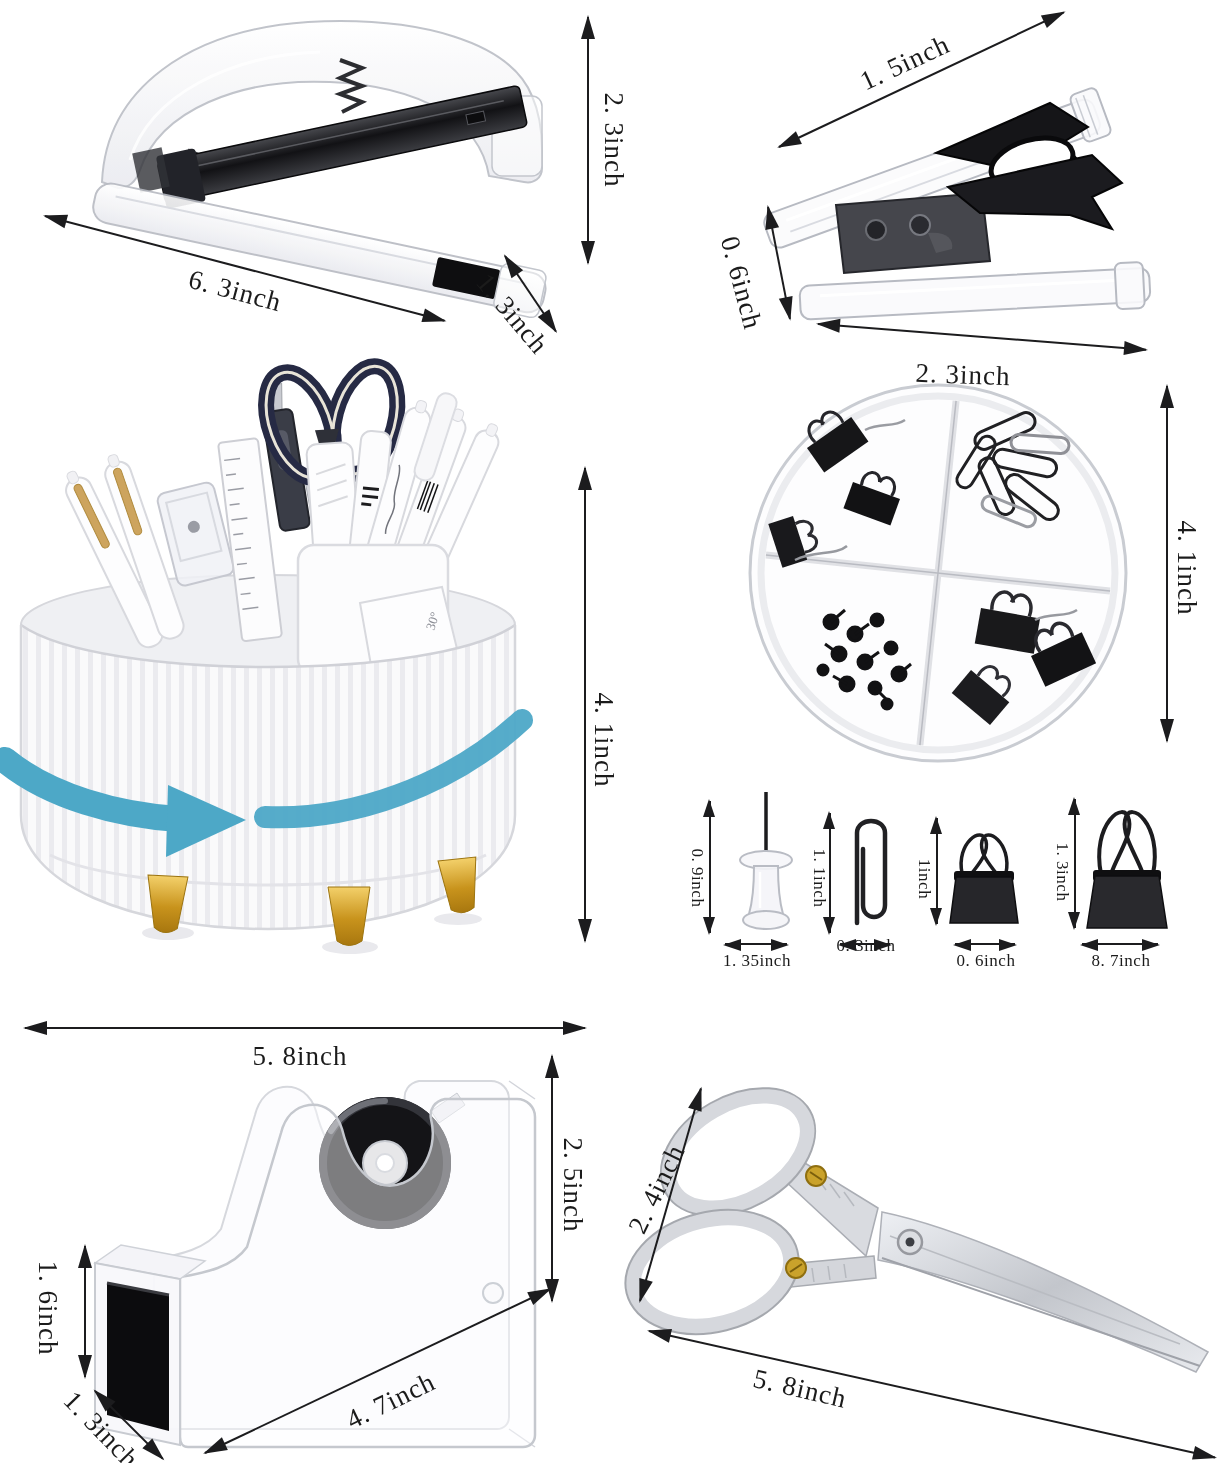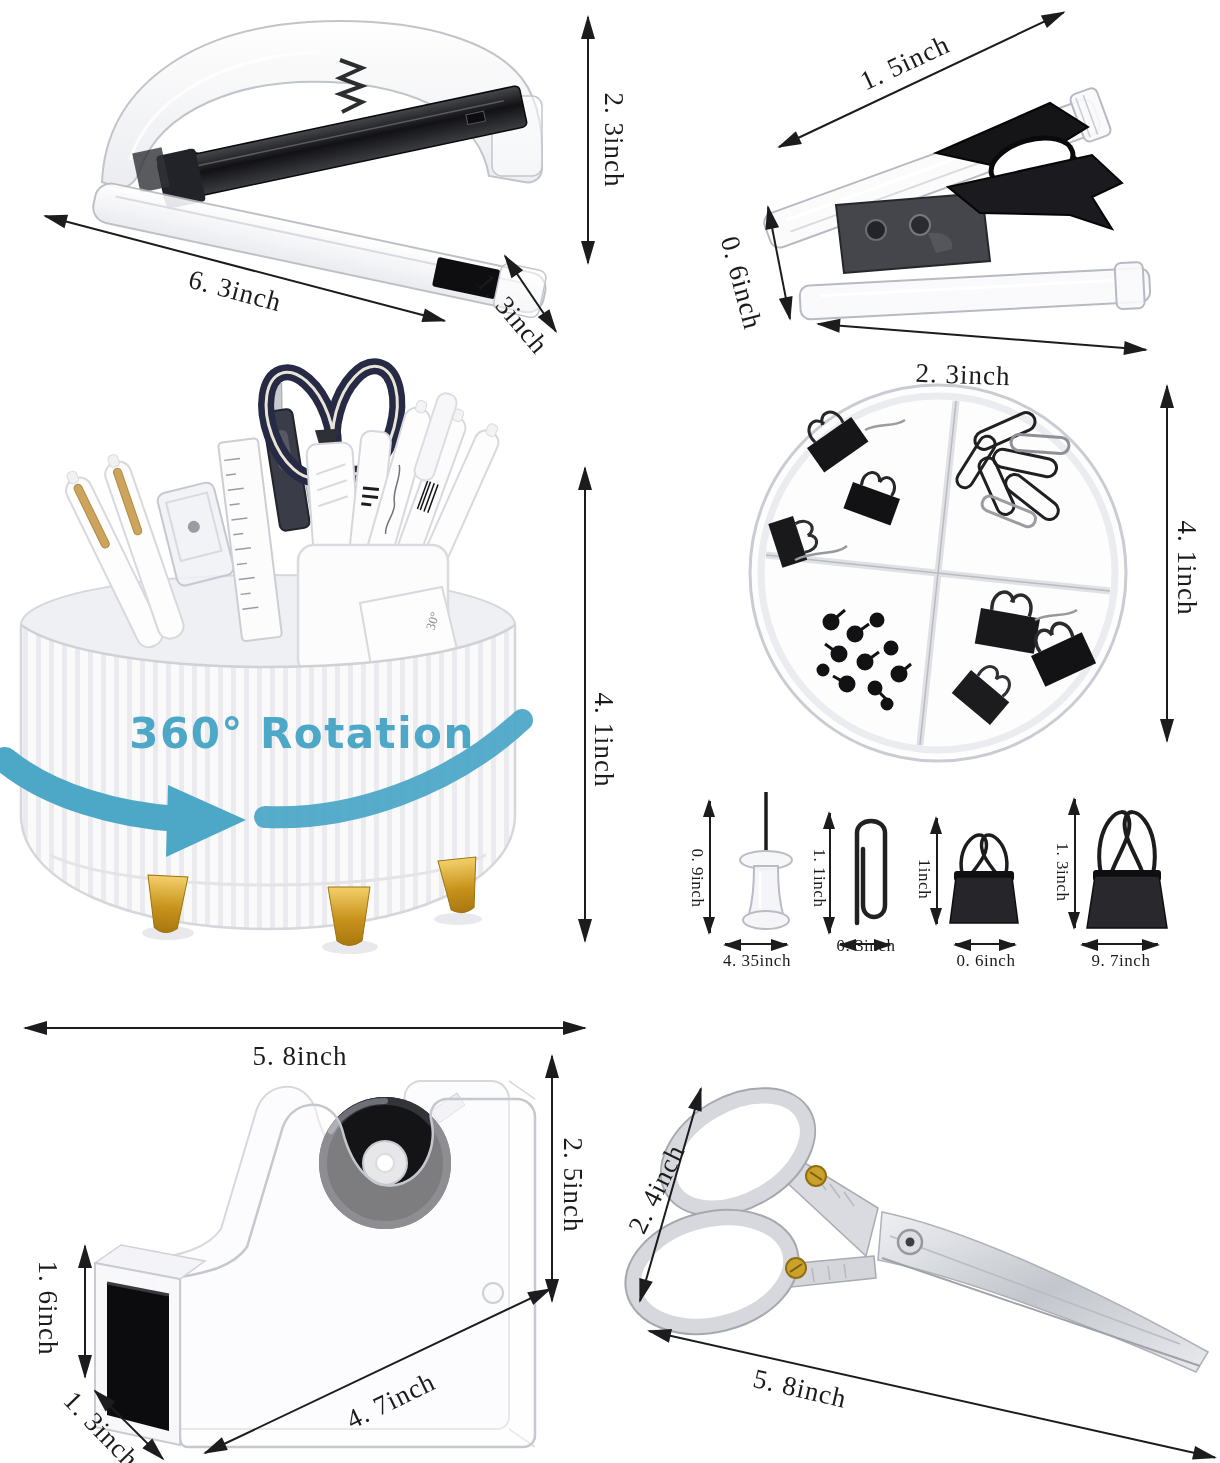--- a/index.html
+++ b/index.html
@@ -245,21 +245,20 @@
           </g>
         <g transform="translate(318,552)">
             <path d="M0,0 L42,0 L34,54 Q21,63 9,54 Z" fill="url(#phGold)" stroke="#9c7410" stroke-width="1"></path>
           </g>
         <g transform="translate(428,526) rotate(-6)">
             <path d="M0,0 L38,0 L31,50 Q19,58 8,50 Z" fill="url(#phGold)" stroke="#9c7410" stroke-width="1"></path>
           </g>
       </g>
     </svg>
   </div>
-  <div class="rot-text" style="left:302px;top:733px">360°  Rotation</div>
 
   <div class="dim" style="left:585px;top:467px;width:473px;transform:rotate(90deg)"></div>
   <div class="dim-label" style="left:603px;top:740px;--r:90deg">4. 1inch</div>
   <div class="dim" style="left:25px;top:1027px;width:560px;transform:rotate(0deg)"></div>
   <div class="dim-label" style="left:300px;top:1056px">5. 8inch</div>
 
   <div class="fig" style="left:735px;top:370px;width:410px;height:410px">
     <svg width="410" height="410" viewBox="0 0 410 410">
       <circle cx="203" cy="203" r="188" fill="#fdfdfe" stroke="#c9ccd2" stroke-width="3"></circle>
       <circle cx="203" cy="203" r="177" fill="none" stroke="#ebecef" stroke-width="7"></circle>
@@ -346,21 +345,21 @@
       <line x1="36" y1="4" x2="36" y2="68" stroke="#1c1c1e" stroke-width="3.5"></line>
       <ellipse cx="36" cy="72" rx="26" ry="9" fill="#f7f7fa" stroke="#b9bcc4" stroke-width="2"></ellipse>
       <path d="M24,78 C24,100 23,112 19,126 L53,126 C49,112 48,100 48,78 Z" fill="rgba(244,244,248,0.9)" stroke="#b9bcc4" stroke-width="2"></path>
       <ellipse cx="36" cy="132" rx="23" ry="9" fill="#f5f5f8" stroke="#b9bcc4" stroke-width="2"></ellipse>
       <line x1="30" y1="84" x2="30" y2="120" stroke="#ffffff" stroke-width="2.5"></line>
     </svg>
   </div>
   <div class="dim sm" style="left:710px;top:800px;width:132px;transform:rotate(90deg)"></div>
   <div class="dim-label sm" style="left:697px;top:878px;--r:90deg">0. 9inch</div>
   <div class="dim sm" style="left:725px;top:943px;width:62px"></div>
-  <div class="dim-label sm" style="left:757px;top:961px">4. 35inch</div>
+  <div class="dim-label sm" style="left:757px;top:961px">1. 35inch</div>
 
   <div class="fig" style="left:845px;top:805px;width:50px;height:132px">
     <svg width="50" height="132" viewBox="0 0 50 132">
       <path d="M12,118 L12,28 C12,12 40,12 40,28 L40,100 C40,116 18,116 18,100 L18,44" fill="none" stroke="#212124" stroke-width="4.5" stroke-linecap="round"></path>
     </svg>
   </div>
   <div class="dim sm" style="left:830px;top:812px;width:120px;transform:rotate(90deg)"></div>
   <div class="dim-label sm" style="left:819px;top:878px;--r:90deg">1. 1inch</div>
   <div class="dim sm" style="left:840px;top:943px;width:50px"></div>
   <div class="dim-label sm" style="left:866px;top:946px">0. 3inch</div>
@@ -382,21 +381,21 @@
     <svg width="84" height="142" viewBox="0 0 84 142">
       <path d="M16,84 C6,34 40,8 44,30 C47,46 32,66 26,84" fill="none" stroke="#1c1c1f" stroke-width="4"></path>
       <path d="M68,84 C78,34 44,8 40,30 C37,46 52,66 58,84" fill="none" stroke="#1c1c1f" stroke-width="4"></path>
       <rect x="8" y="80" width="68" height="11" rx="3" fill="#0f0f11"></rect>
       <polygon points="10,86 74,86 82,138 2,138" fill="#29292d" stroke="#0e0e10" stroke-width="1.5"></polygon>
     </svg>
   </div>
   <div class="dim sm" style="left:1075px;top:798px;width:129px;transform:rotate(90deg)"></div>
   <div class="dim-label sm" style="left:1062px;top:872px;--r:90deg">1. 3inch</div>
   <div class="dim sm" style="left:1082px;top:943px;width:76px"></div>
-  <div class="dim-label sm" style="left:1121px;top:961px">9. 7inch</div>
+  <div class="dim-label sm" style="left:1121px;top:961px">8. 7inch</div>
 
   <div class="fig" style="left:85px;top:1035px;width:490px;height:425px">
     <svg width="490" height="425" viewBox="0 0 490 425">
 
       <path d="M95,242 C120,238 148,232 162,212 L196,98 C200,82 210,72 224,70 C240,68 252,78 257,94
                C268,138 292,158 318,148 C342,138 352,108 346,84 C344,74 350,66 360,64 L432,64
                C442,64 450,72 450,82 L450,400 C450,407 445,412 438,412 L103,412 C98,412 95,408 95,402 Z" transform="translate(-26,-18)" fill="#fcfcfe" stroke="#d2d4da" stroke-width="2" opacity="0.9"></path>
       <line x1="95" y1="242" x2="69" y2="224" stroke="#d2d4da" stroke-width="1.5"></line>
       <line x1="450" y1="64" x2="424" y2="46" stroke="#d2d4da" stroke-width="1.5"></line>
       <line x1="450" y1="412" x2="424" y2="394" stroke="#d2d4da" stroke-width="1.5"></line>

